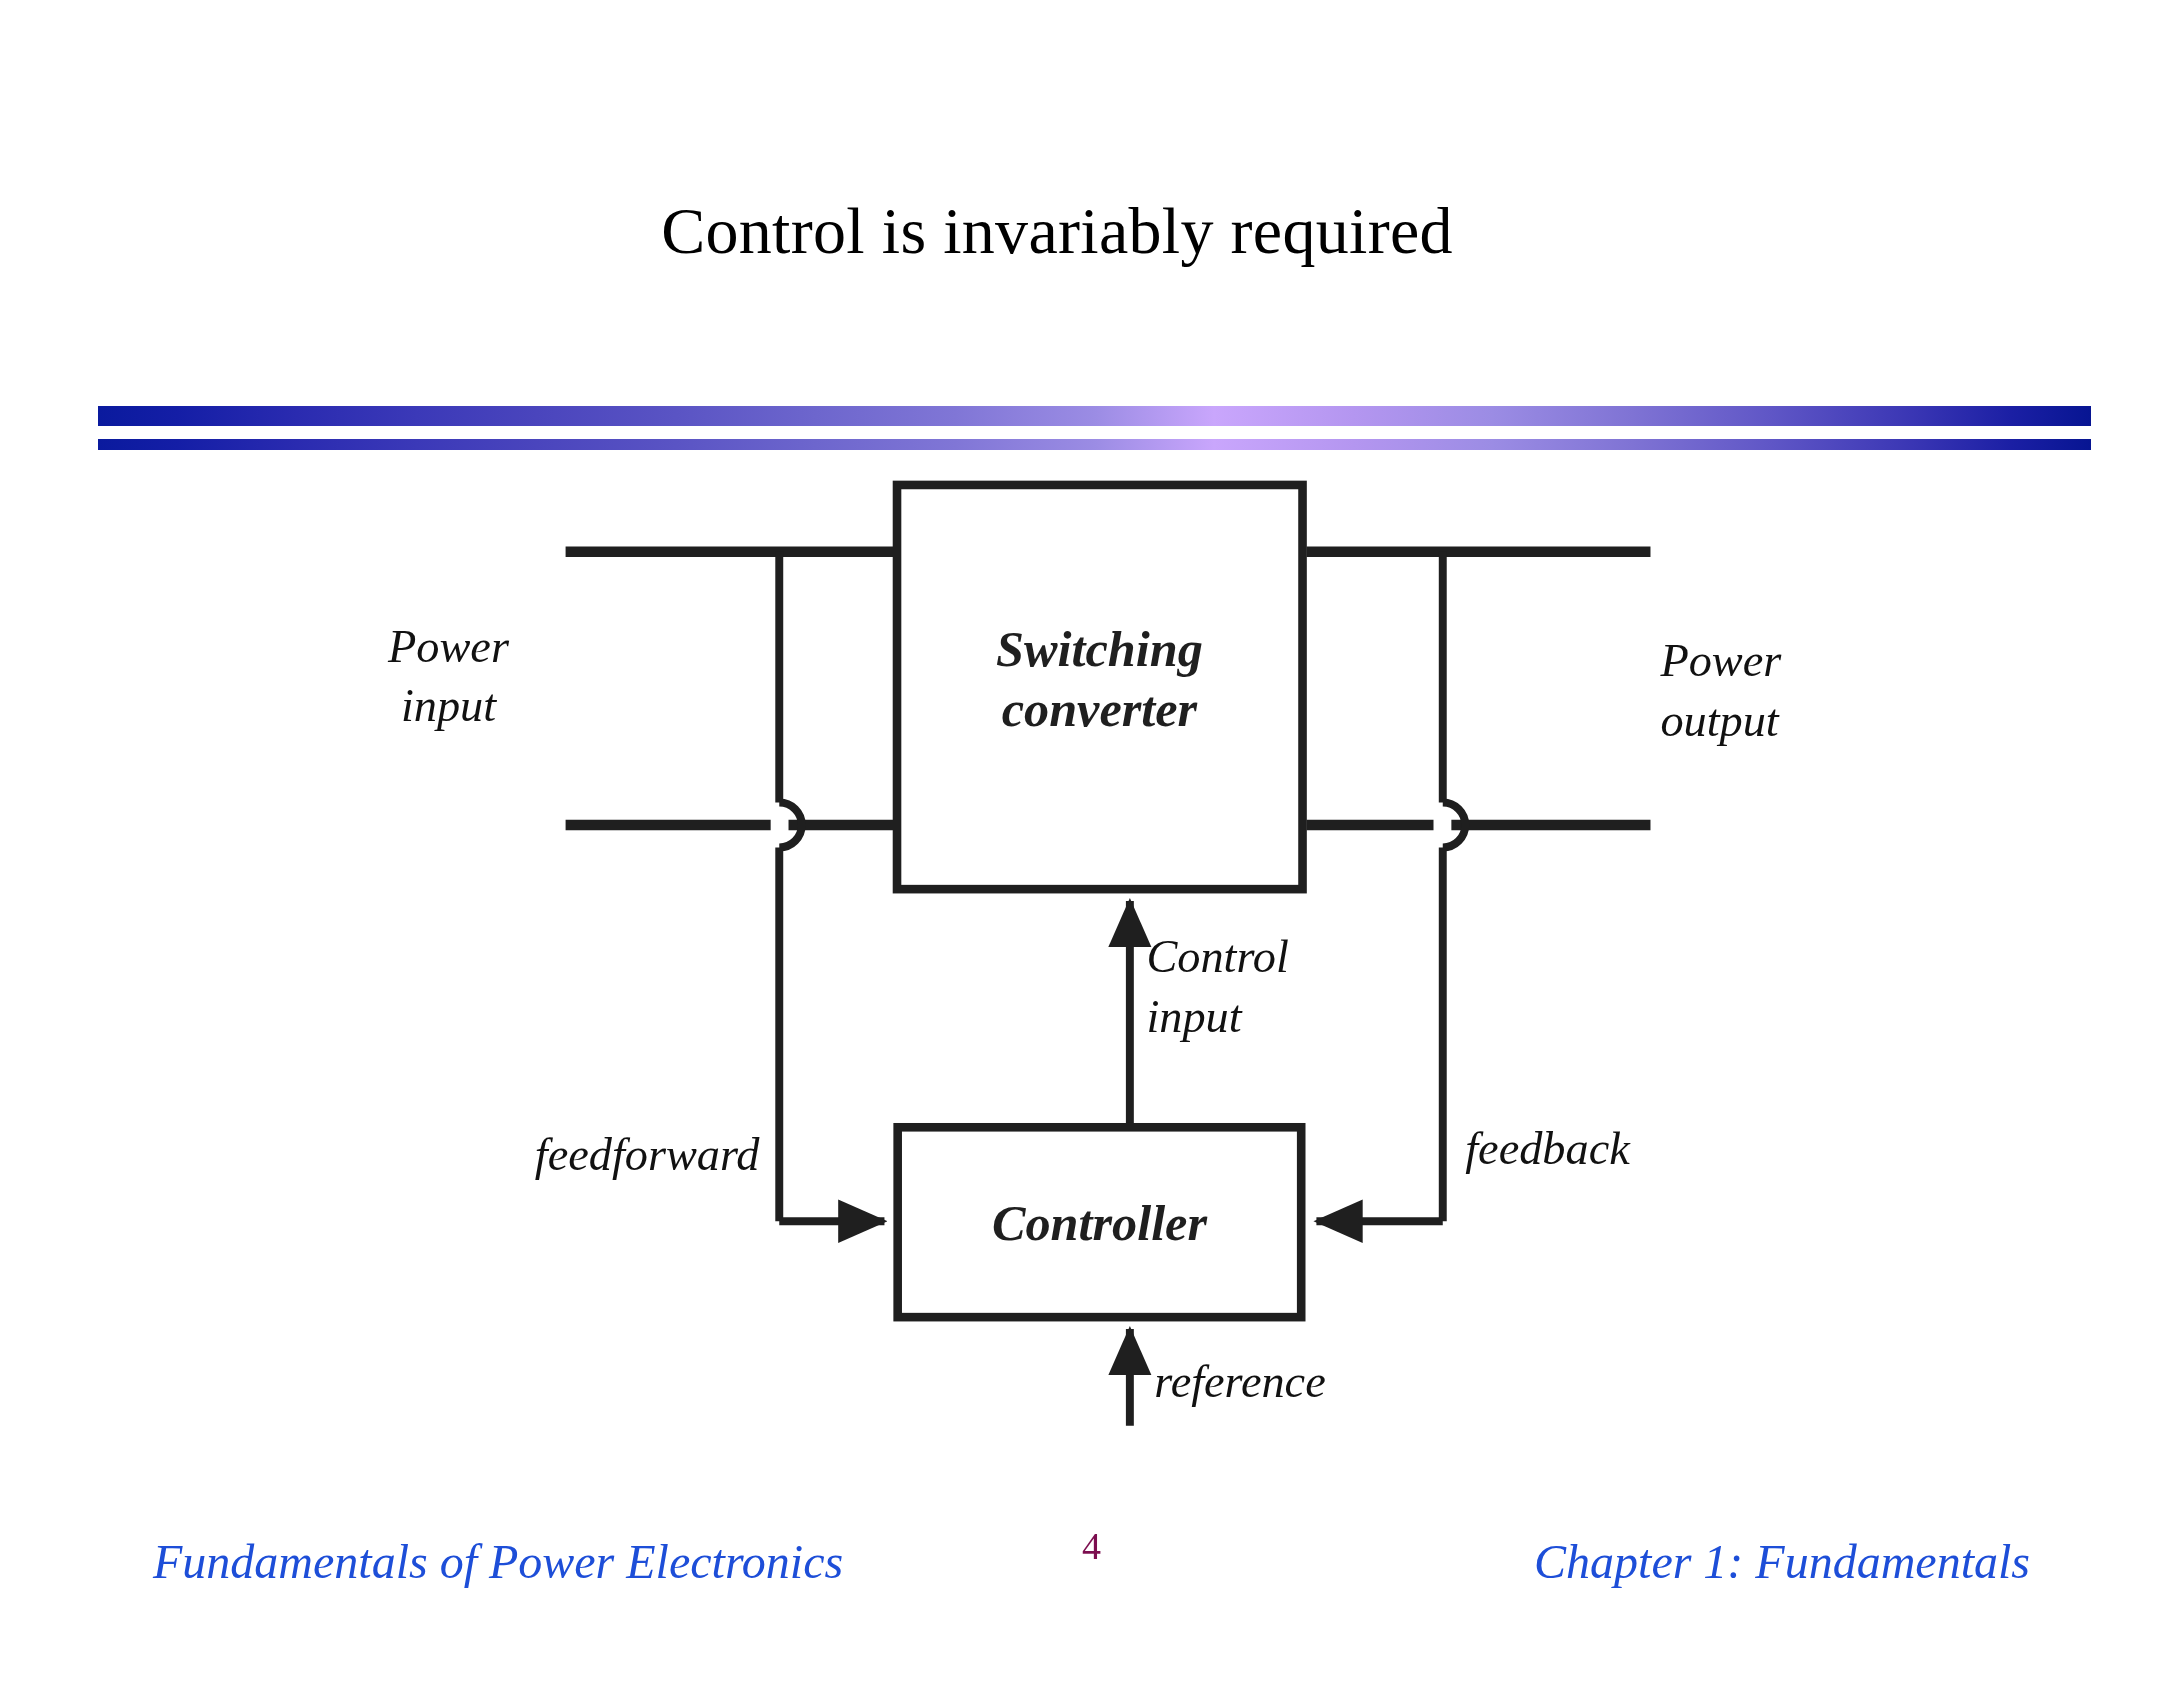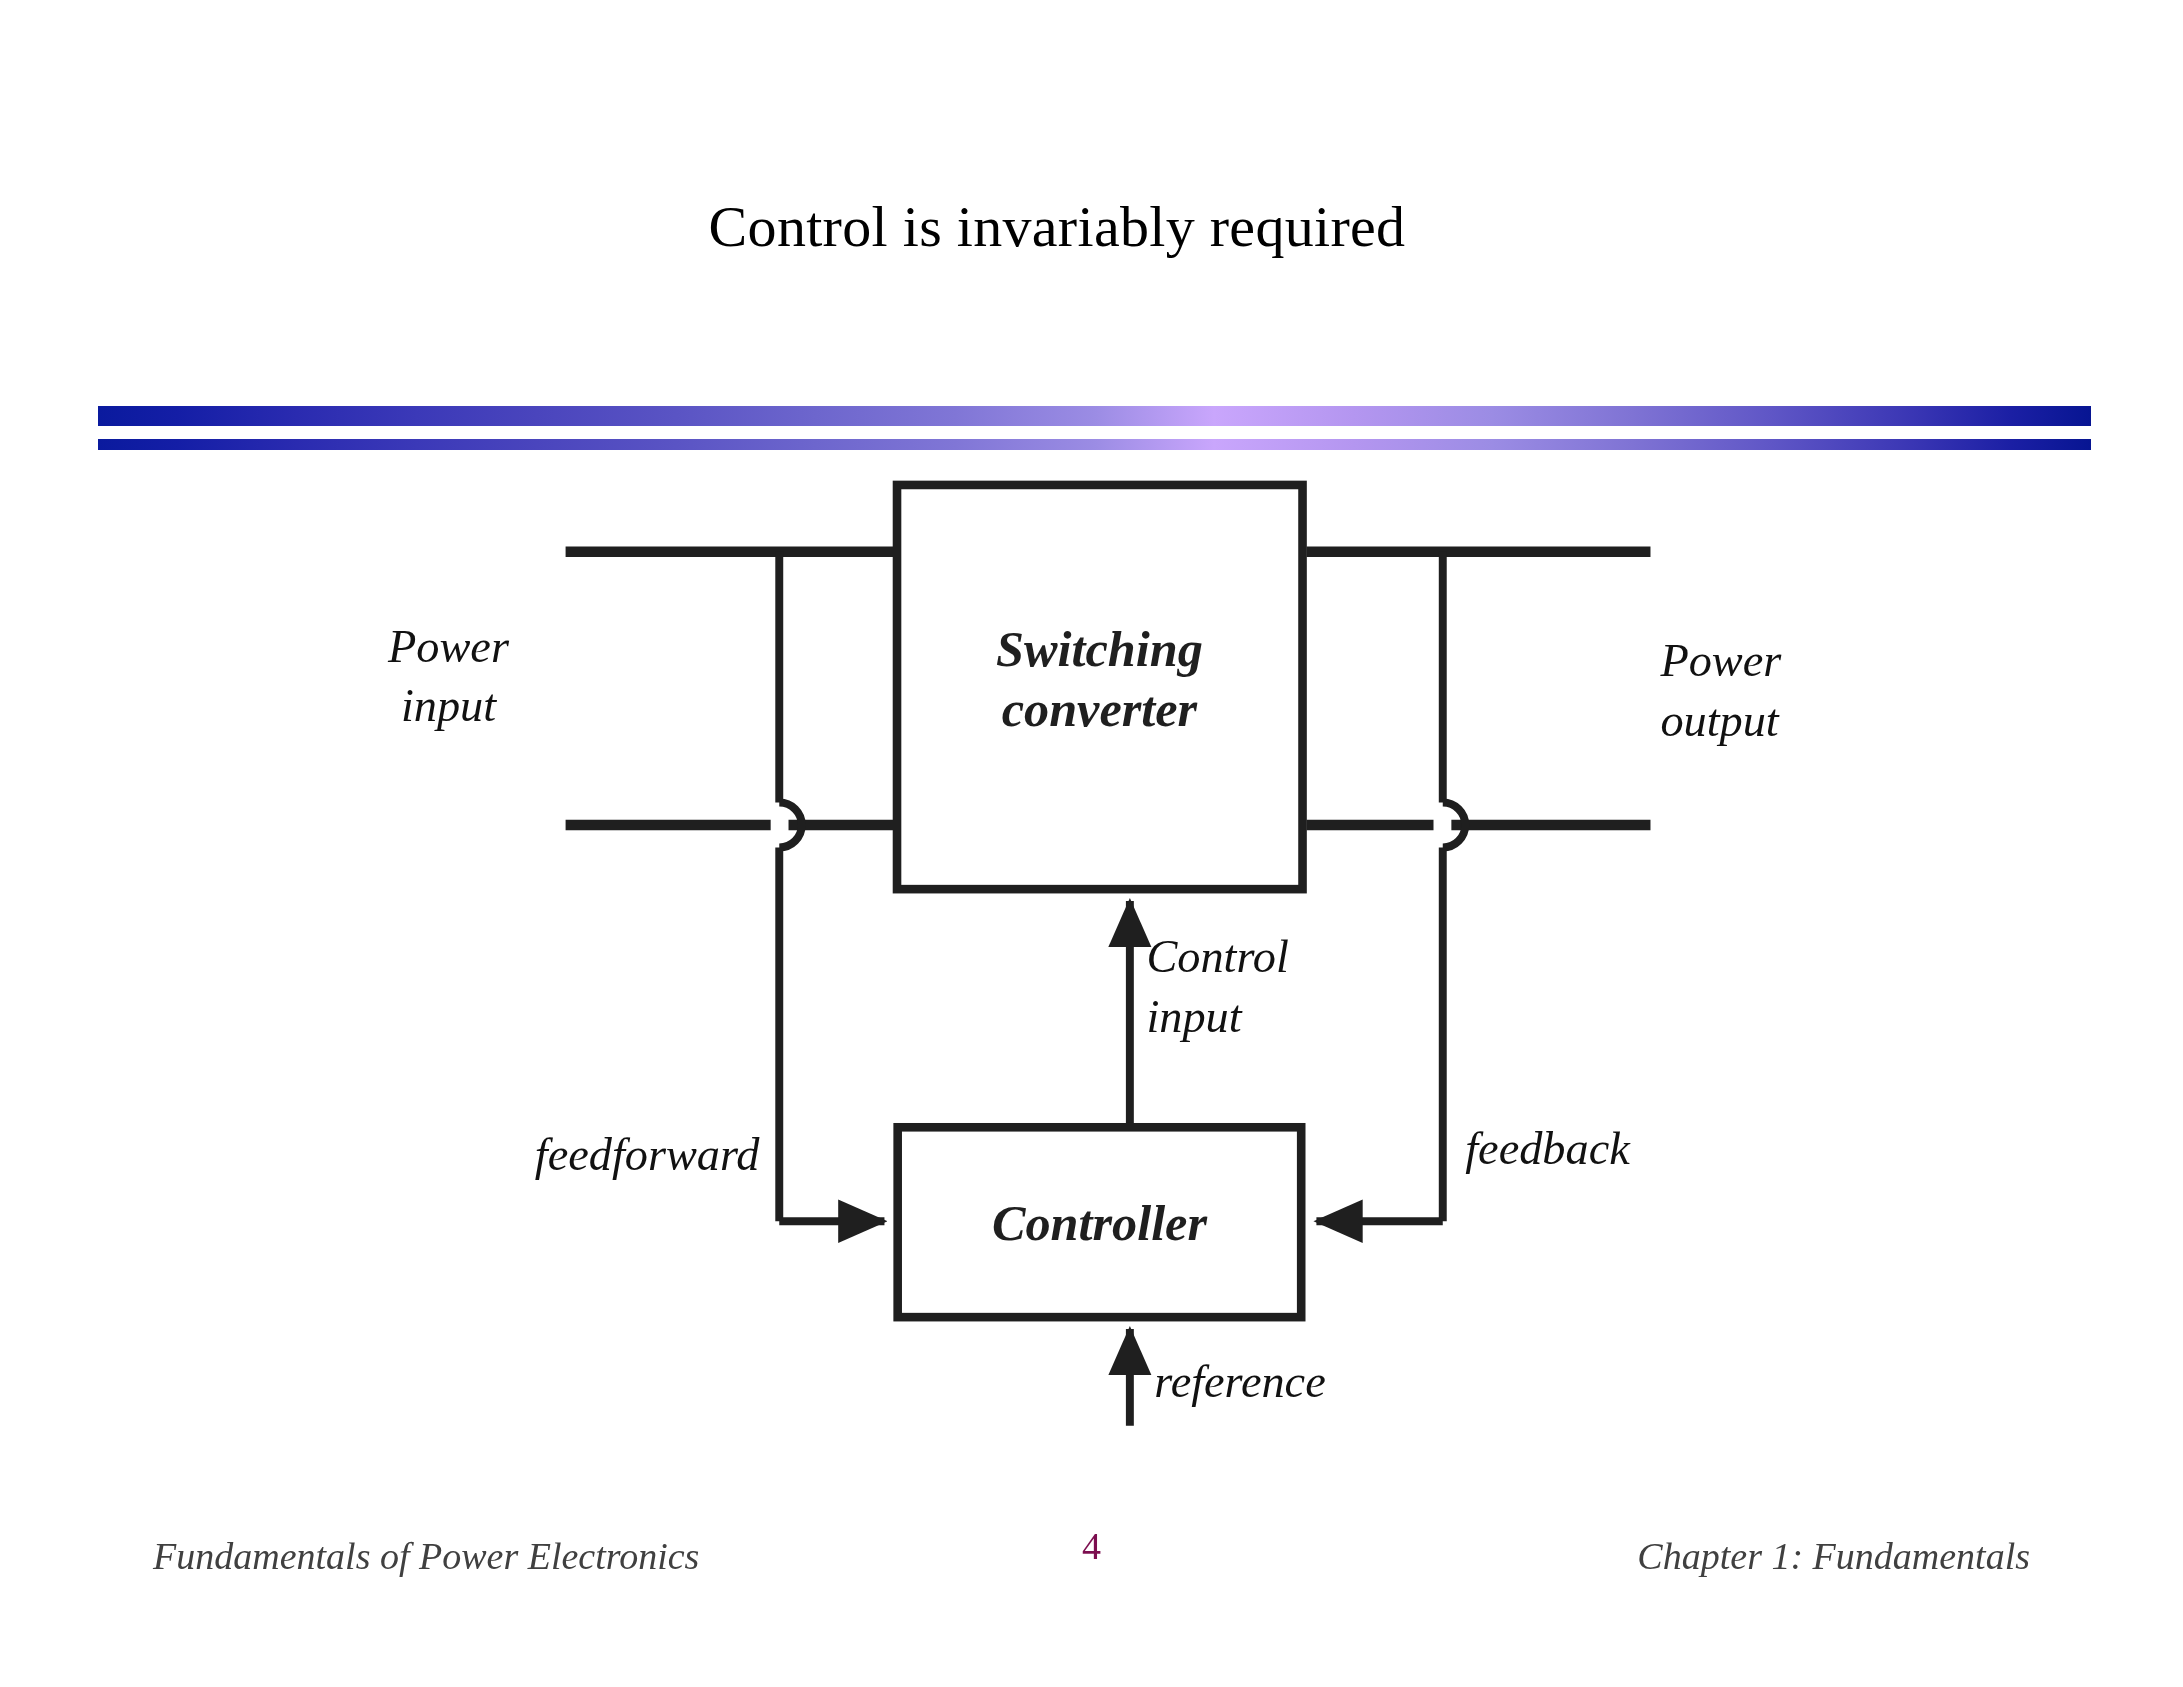--- a/index.html
+++ b/index.html
@@ -18,21 +18,21 @@
   }
 
   
   #slide-title {
     position: absolute;
     left: 0;
     top: 198px;
     width: 2114px;
     text-align: center;
     font-family: "Liberation Serif", "DejaVu Serif", serif;
-    font-size: 58px;
+    font-size: 66px;
     font-weight: 400;
     line-height: 1.0;
     color: #000000;
     letter-spacing: 0.3px;
     white-space: nowrap;
   }
 
   
   #title-rule {
     position: absolute;
@@ -89,22 +89,22 @@
     font-weight: 400;
     fill: #111111;
   }
 
   
   .footer-text {
     position: absolute;
     font-family: "Liberation Serif", "DejaVu Serif", serif;
     font-style: italic;
     font-weight: 400;
-    font-size: 38px;
-    color: #404040;
+    font-size: 48px;
+    color: #1d4ed8;
     white-space: nowrap;
   }
   #footer-left  { left: 153px;  top: 1534px; }
   #footer-right { right: 153px; top: 1534px; }
   #footer-page {
     position: absolute;
     left: 0;
     top: 1524px;
     width: 2183px;
     text-align: center;

